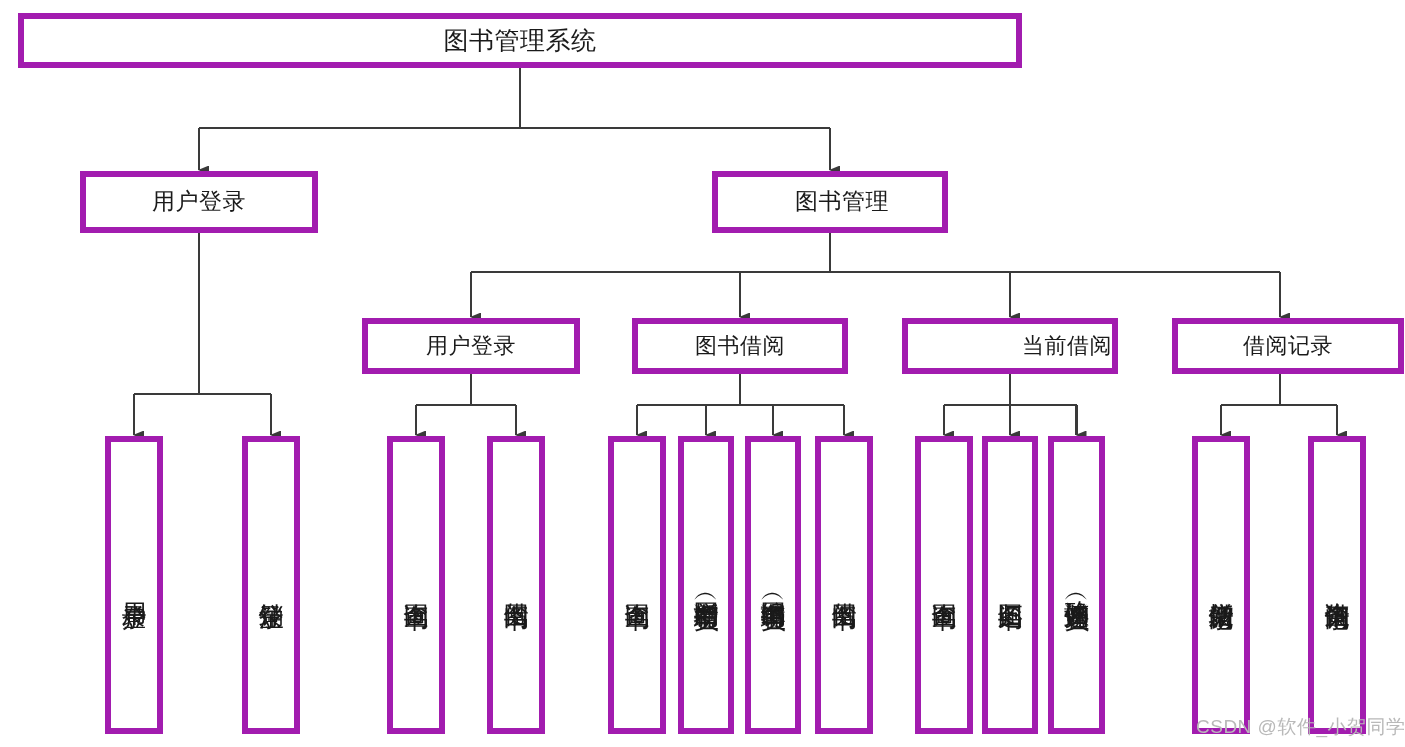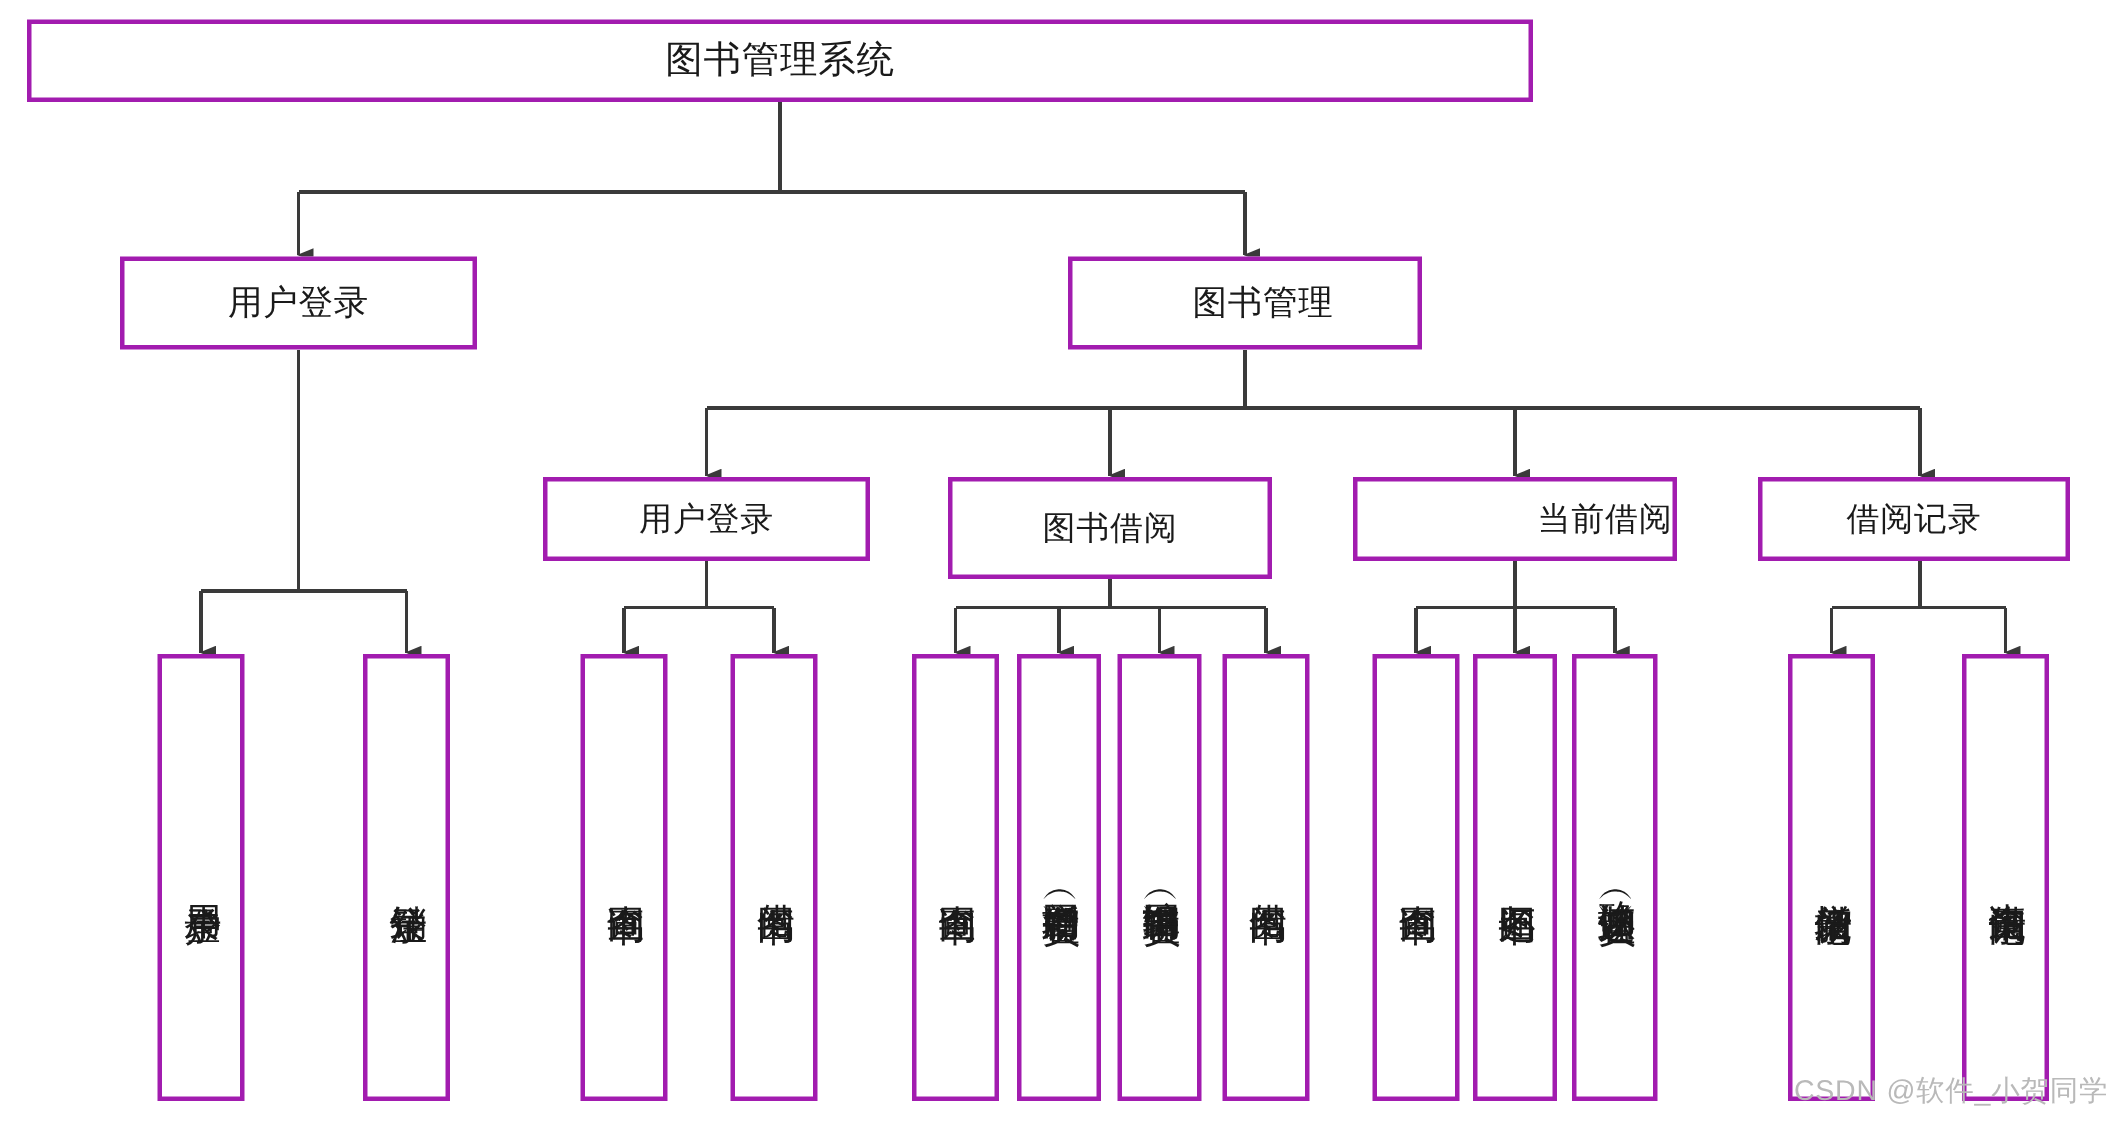--- a/index.html
+++ b/index.html
@@ -23,21 +23,21 @@
     left: 0;
     top: 0;
     width: 1405px;
     height: 747px;
     pointer-events: none;
   }
   .node-box {
     position: absolute;
     box-sizing: border-box;
     background: #ffffff;
-    border: 3px solid #a21caf;
+    border: 6px solid #a21caf;
     display: flex;
     align-items: center;
     justify-content: center;
     overflow: hidden;
   }
   .node-label {
     color: #1a1a1a;
     text-align: center;
     line-height: 1.18;
     letter-spacing: 0.5px;
@@ -123,27 +123,27 @@
       </div>
       <div class="node-box node-l2" style="left: 80px; top: 171px; width: 238px; height: 62px;">
         <div class="node-label">用户登录</div>
       </div>
       <div class="node-box node-l2" style="left: 712px; top: 171px; width: 236px; height: 62px; padding-left: 24px;">
         <div class="node-label">图书管理</div>
       </div>
       <div class="node-box node-l3" style="left: 362px; top: 318px; width: 218px; height: 56px;">
         <div class="node-label">用户登录</div>
       </div>
-      <div class="node-box node-l3" style="left: 632px; top: 318px; width: 216px; height: 68px;">
+      <div class="node-box node-l3" style="left: 632px; top: 318px; width: 216px; height: 56px;">
         <div class="node-label">图书借阅</div>
       </div>
       <div class="node-box node-l3" style="left: 902px; top: 318px; width: 216px; height: 56px; justify-content: flex-end;">
         <div class="node-label">当前借阅</div>
       </div>
-      <div class="node-box node-l3" style="left: 1172px; top: 318px; width: 208px; height: 56px;">
+      <div class="node-box node-l3" style="left: 1172px; top: 318px; width: 232px; height: 56px;">
         <div class="node-label">借阅记录</div>
       </div>
       <div class="node-box node-leaf" style="left: 105px; top: 436px; width: 58px; height: 298px;">
         <div class="node-label">用户登录</div>
       </div>
       <div class="node-box node-leaf" style="left: 242px; top: 436px; width: 58px; height: 298px;">
         <div class="node-label">注销登录</div>
       </div>
       <div class="node-box node-leaf" style="left: 387px; top: 436px; width: 58px; height: 298px;">
         <div class="node-label">查询图书</div>

